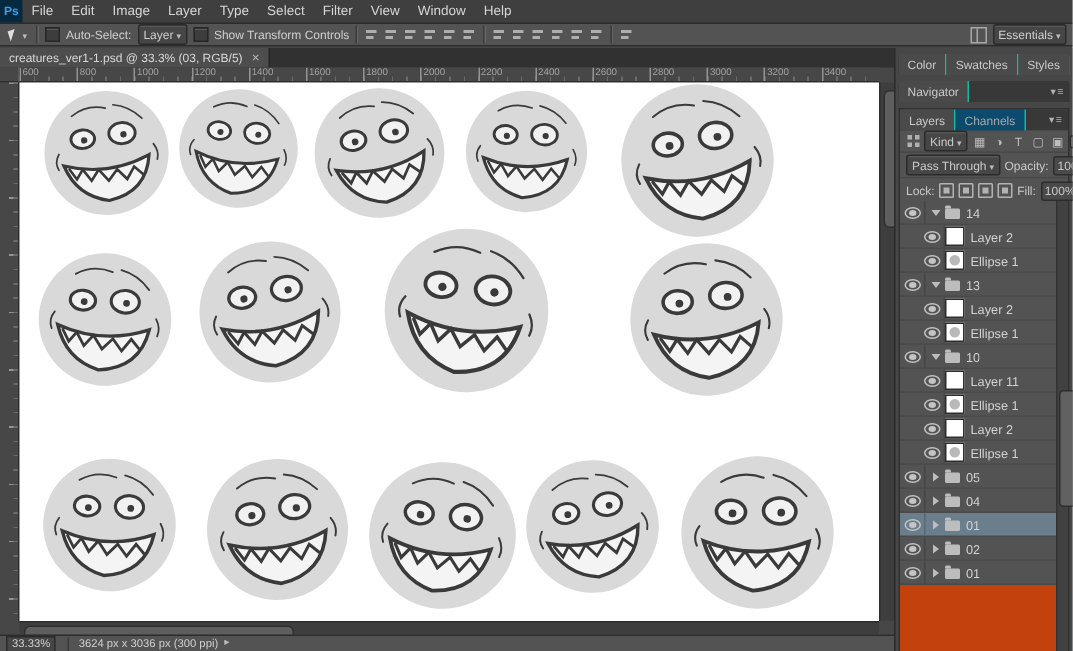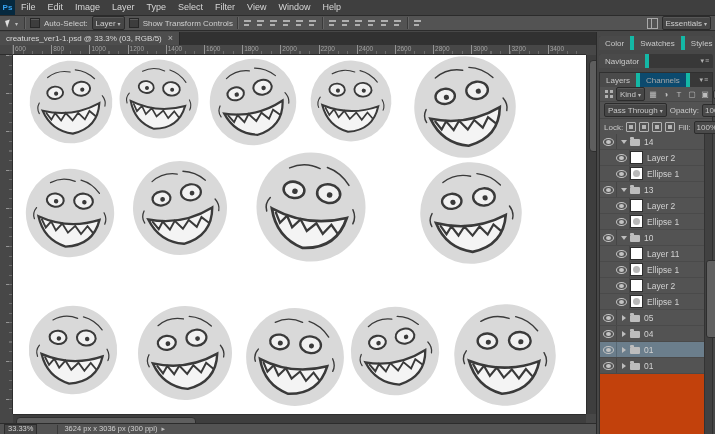--- a/index.html
+++ b/index.html
@@ -64,28 +64,28 @@
   .sketch ellipse{fill:#f1f1f1;stroke:var(--sk-ink);stroke-width:2.2}
   .sketch .pupil{fill:var(--sk-ink)}
   .sketch .ink{fill:none;stroke:var(--sk-ink);stroke-width:2;stroke-linecap:round}
   .sketch .thin{stroke-width:1.3}
   
   #vscroll{position:absolute;left:586px;top:55px;width:10px;height:359px;background:#3e3e3e;border-left:1px solid #2d2d2d;box-sizing:border-box}
   #vscroll .thumb{position:absolute;left:2px;right:2px;top:5px;height:92px;background:#5e5e5e;border-radius:4px}
   #hscroll{position:absolute;left:13px;top:414px;width:573px;height:9px;background:#3e3e3e;border-top:1px solid #2d2d2d;box-sizing:border-box}
   #hscroll .thumb{position:absolute;top:2px;bottom:2px;left:3px;width:180px;background:#5e5e5e;border-radius:4px}
   #statusbar{position:absolute;left:0;top:423px;width:596px;height:11px;background:#535353;border-top:1px solid #2c2c2c;
-    display:flex;align-items:center;gap:20px;font-size:7.5px;color:#d0d0d0;padding:0 4px;box-sizing:border-box}
+    display:flex;align-items:center;gap:8px;font-size:7.5px;color:#d0d0d0;padding:0 4px;box-sizing:border-box}
   .zoom-box{background:#474747;border:1px solid #2c2c2c;padding:0 3px;height:9px;line-height:8px}
   .doc-info-box{display:flex;align-items:center;gap:4px;border-left:1px solid #3a3a3a;padding-left:6px;height:9px;line-height:8px}
   .status-arrow{color:#bdbdbd;font-size:7px}
   
   #rightcol{position:absolute;left:596px;top:32px;width:119px;height:402px;background:#474747;border-left:1px solid #2a2a2a;box-sizing:border-box}
   .tabstrip{position:absolute;left:2px;right:2px;height:14px;background:#383838;display:flex;align-items:stretch;border-radius:2px 2px 0 0;overflow:hidden}
-  .ptab{font-size:8px;color:#c9c9c9;display:flex;align-items:center;padding:0 6px;background:#4a4a4a;border-right:4px solid #14b8a6;white-space:nowrap}
+  .ptab{font-size:8px;color:#c9c9c9;display:flex;align-items:center;padding:0 6px;background:#4a4a4a;border-right:1px solid #14b8a6;white-space:nowrap}
   .ptab.inactive{background:#0c4a6e;color:#a8a8a8}
   .pmenu{margin-left:auto;color:#b3b3b3;font-size:7px;display:flex;align-items:center;padding:0 3px}
   .pmenu::after{content:"▾≡";letter-spacing:1px}
   #panel-css{top:4px}
   #panel-nav{top:22px}
   #panel-layers{position:absolute;left:2px;right:2px;top:40px;bottom:0;background:#535353;border:1px solid #303030;border-bottom:none;box-sizing:border-box}
   .lp-tabs{height:14px;background:#383838;display:flex;align-items:stretch}
   .lp-row{display:flex;align-items:center;gap:3px;padding:0 4px;font-size:8px;color:#c9c9c9;background:#535353;border-bottom:1px solid #474747}
   #lp-filter{height:14px}
   #lp-blend{height:16px}
@@ -614,20 +614,29 @@
 
           <span class="lname">01</span>
         </div>
         <div class="lrow group collapsed">
           <span class="eyebox">
             <span class="eye"></span>
           </span>
           <span class="tri"></span>
           <span class="folder-ico"></span>
 
+          <span class="lname">02</span>
+        </div>
+        <div class="lrow group collapsed">
+          <span class="eyebox">
+            <span class="eye"></span>
+          </span>
+          <span class="tri"></span>
+          <span class="folder-ico"></span>
+
           <span class="lname">01</span>
         </div>
       </div>
 
     <div id="layers-scroll">
       <div class="thumb"></div>
     </div>
   </div>
 </div>
 

